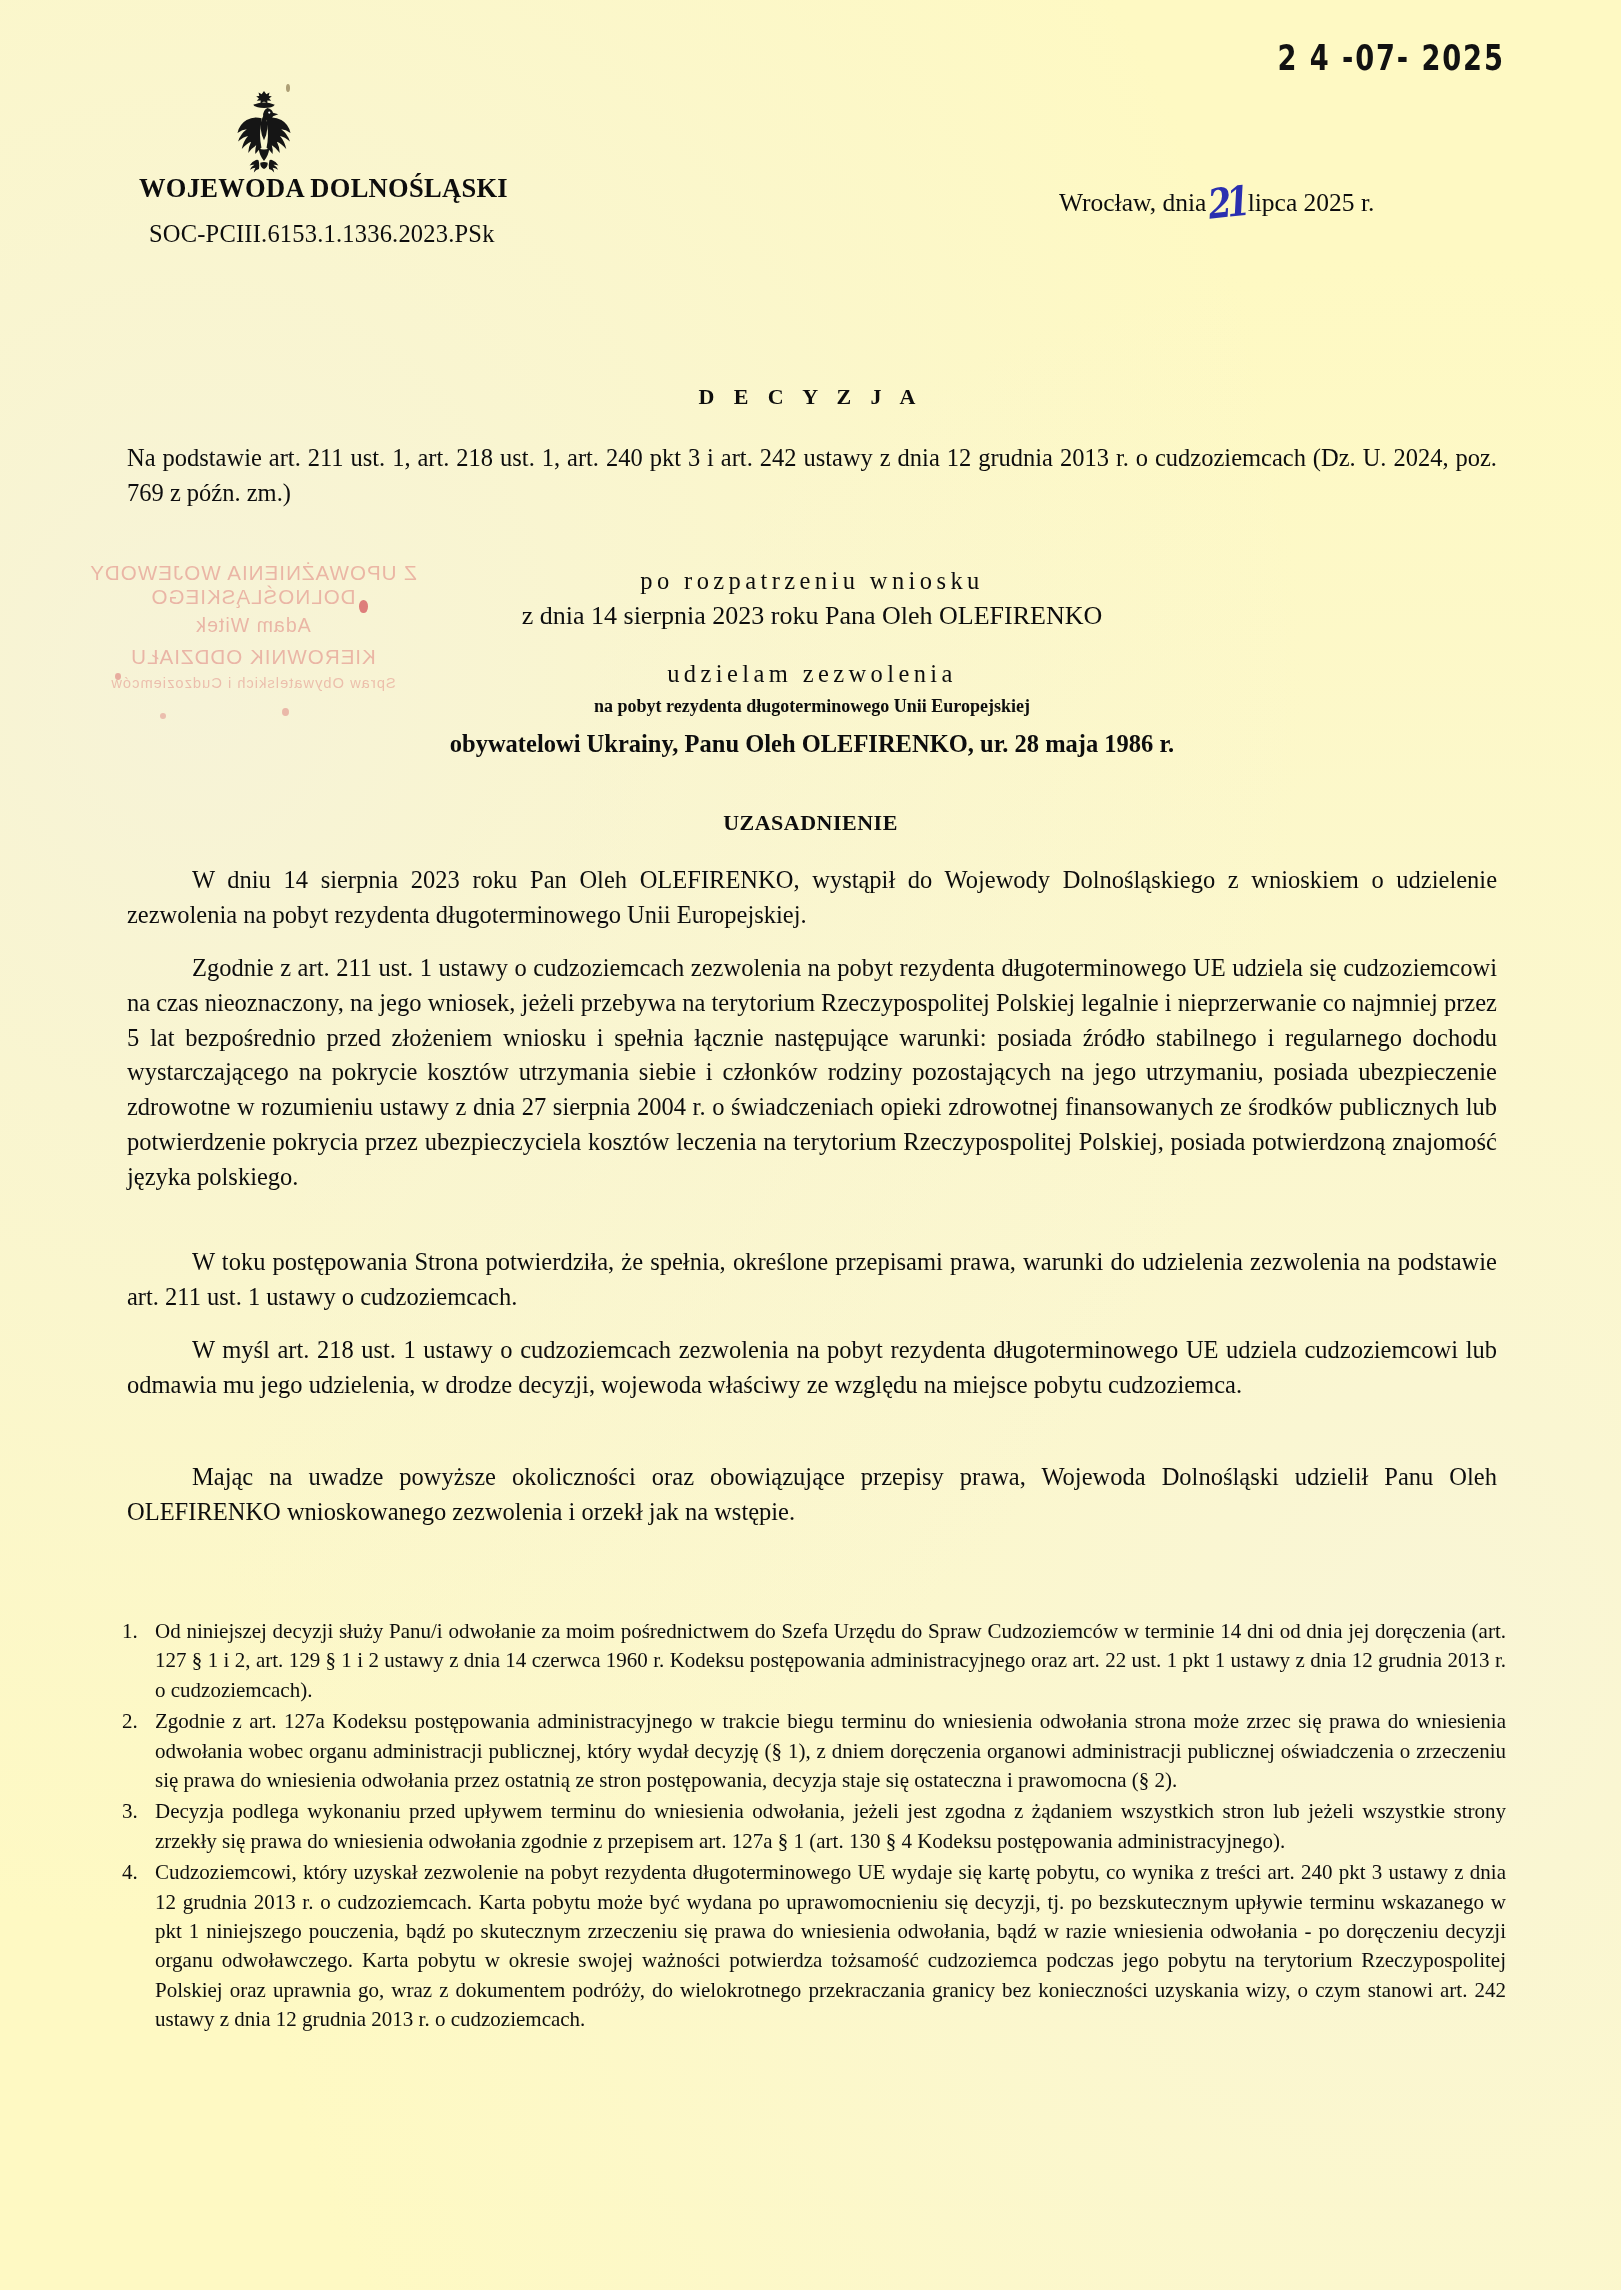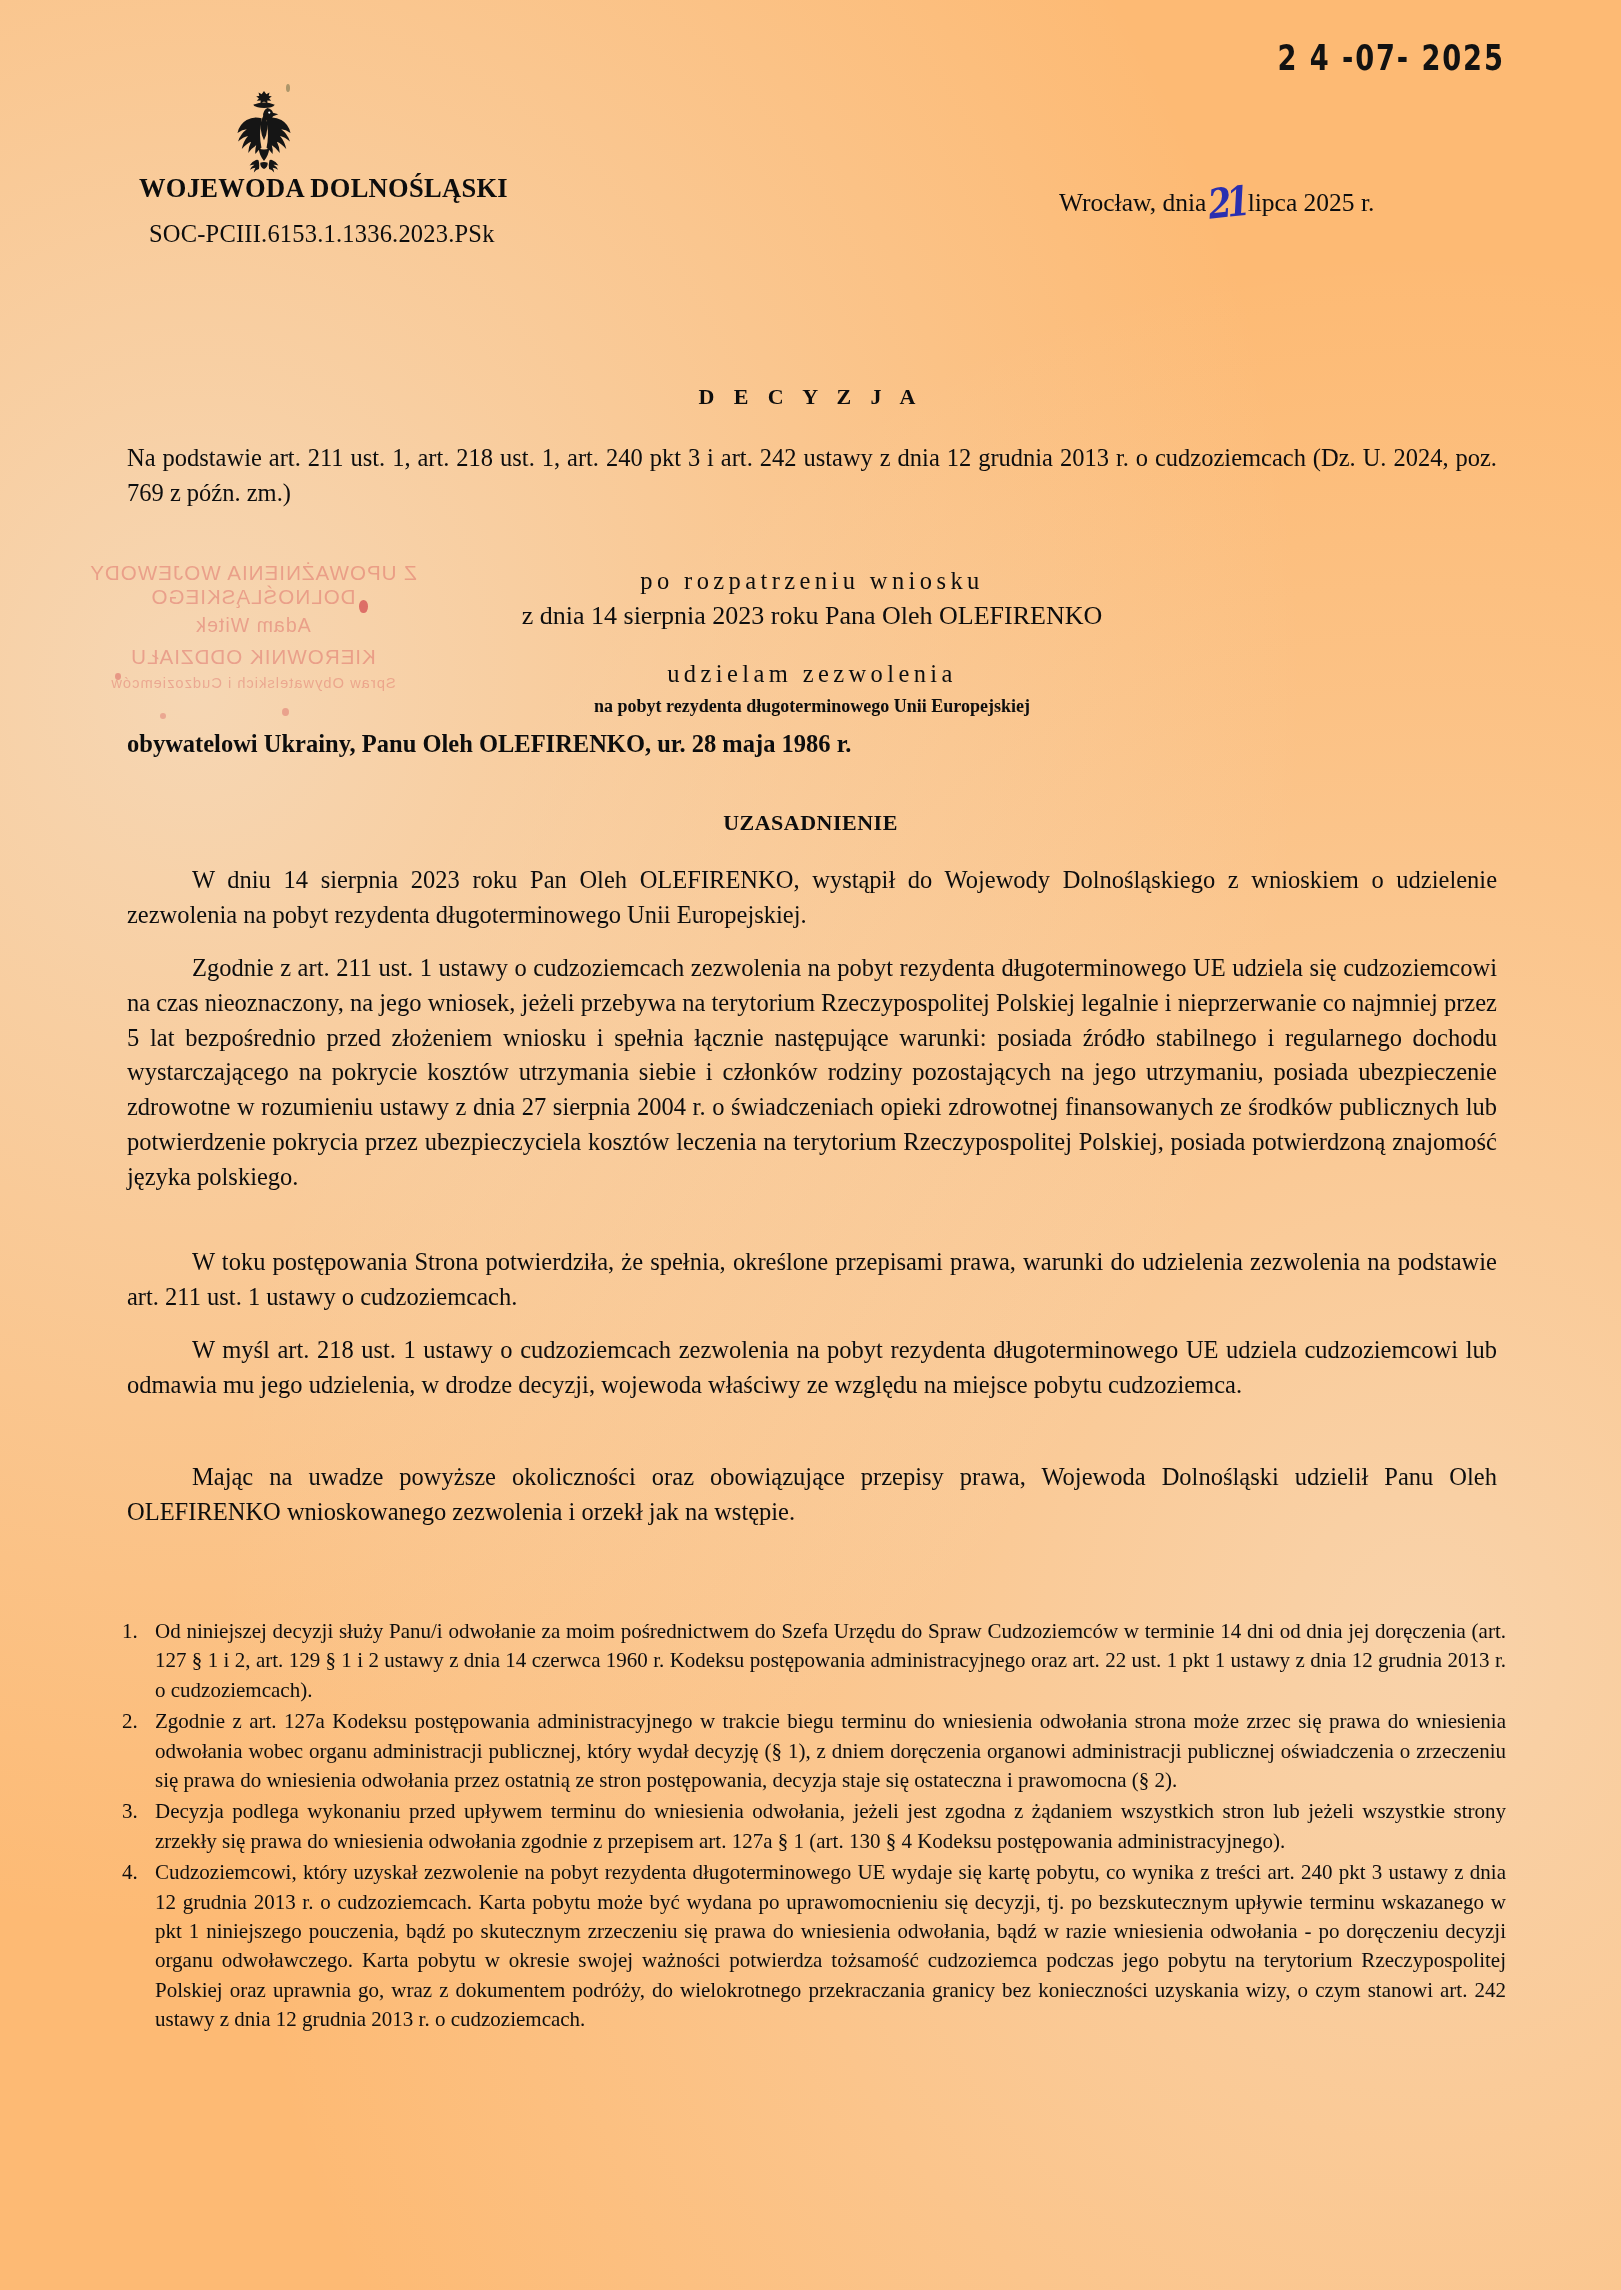--- a/index.html
+++ b/index.html
@@ -8,21 +8,21 @@
     background: #ffffff;
   }
   body {
     font-family: "Liberation Serif", "DejaVu Serif", serif;
     color: #0d0d0d;
   }
   .page {
     position: relative;
     width: 1621px;
     height: 2291px;
-    background: #fdba74;
+    background: #fef9c3;
     overflow: hidden;
   }
 
   
   .paper-tone {
     position: absolute;
     inset: 0;
     background:
       radial-gradient(ellipse at 12% 30%, rgba(240,238,232,0.55) 0%, rgba(255,255,255,0) 55%),
       radial-gradient(ellipse at 88% 72%, rgba(243,241,236,0.45) 0%, rgba(255,255,255,0) 60%);
@@ -161,20 +161,21 @@
     letter-spacing: 4.4px;
   }
   .grant-l1 {
     top: 694px;
     text-align: center;
     font-size: 18px;
     font-weight: 700;
   }
   .grant-l2 {
     top: 727px;
+    text-align: center;
     font-size: 24.5px;
     font-weight: 700;
   }
 
   .p1 { top: 863px; }
   .p2 { top: 951px; }
   .p3 { top: 1245px; }
   .p4 { top: 1333px; }
   .p5 { top: 1460px; }
 

